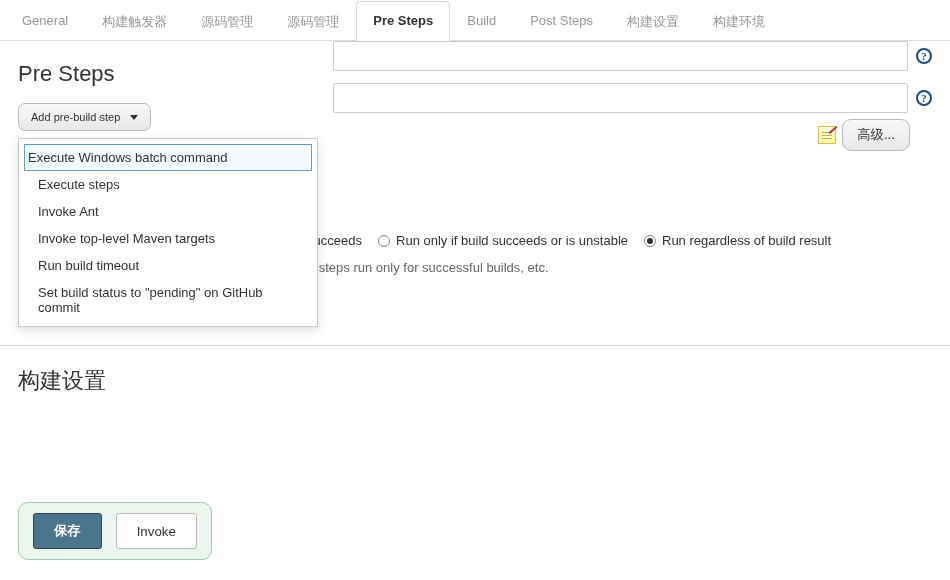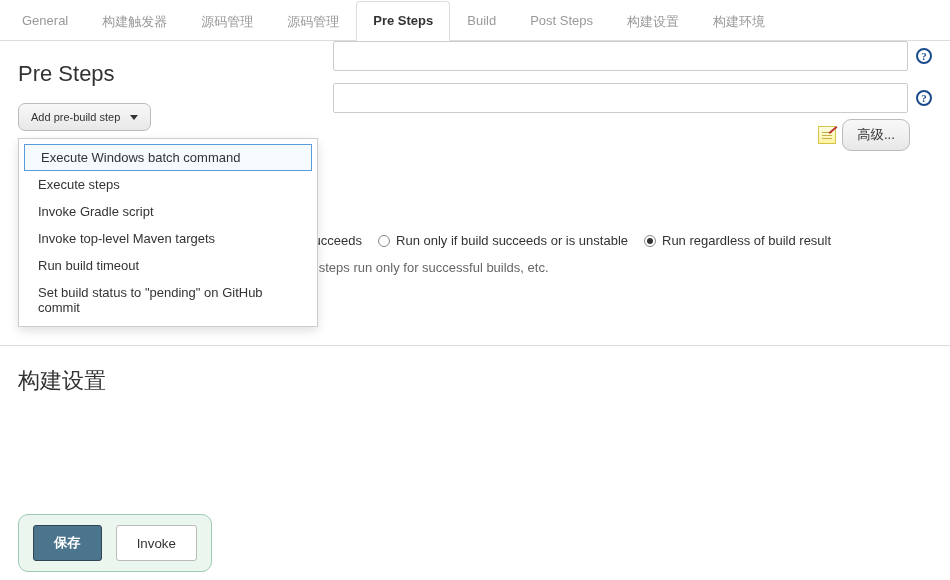--- a/index.html
+++ b/index.html
@@ -76,21 +76,21 @@
       padding: 5px 5px;
       z-index: 20;
     }
     .menu-item {
       padding: 6px 14px;
       color: #333;
       cursor: pointer;
     }
     .menu-item.highlight {
       border: 1px solid #5b9dd9;
-      padding: 5px 16px;
+      padding: 5px 3px;
       background: #f5faff;
     }
     .field-row {
       display: flex;
       align-items: center;
       margin: 0;
     }
     .text-field {
       flex: 1;
       height: 30px;
@@ -173,21 +173,21 @@
     }
     .hint {
       padding-left: 175px;
       color: #666;
       margin-top: 12px;
     }
     .divider { border-top: 1px solid #ddd; margin-top: 22px; margin-left: -18px; margin-right: -18px;}
     .footer {
       position: absolute;
       left: 18px;
-      bottom: 8px;
+      bottom: 20px;
       background: #eaf6ee;
       border: 1px solid #9fcab3;
       border-radius: 10px;
       padding: 10px 14px;
       display: flex;
       gap: 14px;
       justify-content: space-between;
     }
     .btn-primary {
       background: #4a758c;
@@ -228,21 +228,21 @@
   <div class="section-header">Pre Steps</div>
 
   <div class="dropdown-wrap">
     <div class="dropdown-btn">
       <span>Add pre-build step</span>
       <span class="caret"></span>
     </div>
     <div class="menu">
       <div class="menu-item highlight">Execute Windows batch command</div>
       <div class="menu-item">Execute steps</div>
-      <div class="menu-item">Invoke Gradle script</div>
+      <div class="menu-item">Invoke Ant</div>
       <div class="menu-item">Invoke top-level Maven targets</div>
       <div class="menu-item">Run build timeout</div>
       <div class="menu-item">Set build status to "pending" on GitHub commit</div>
     </div>
   </div>
 
   <div class="fields-area">
     <div class="field-row" style="margin-bottom:12px;">
       <input type="text" class="text-field" style="">
       <span class="help-icon">?</span>

